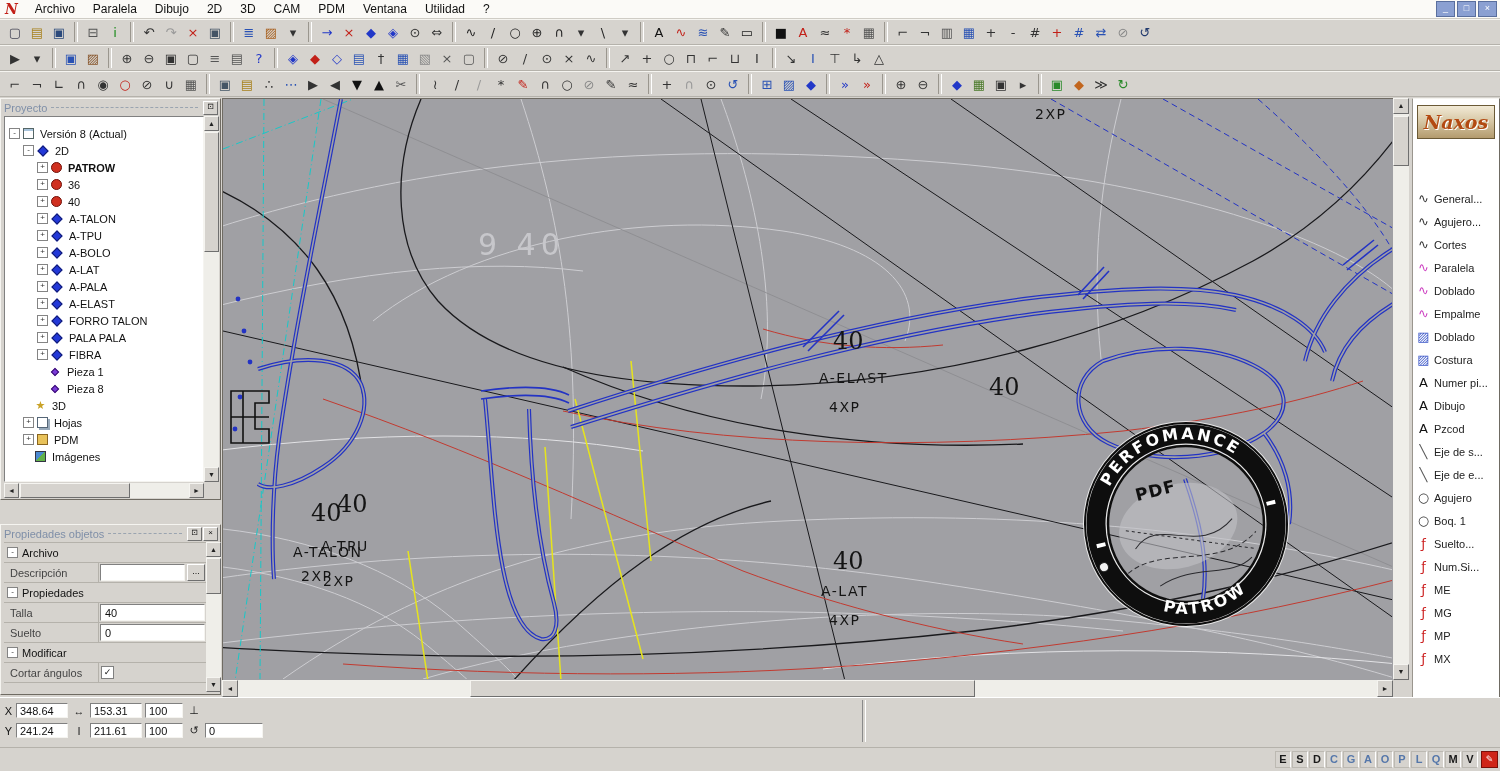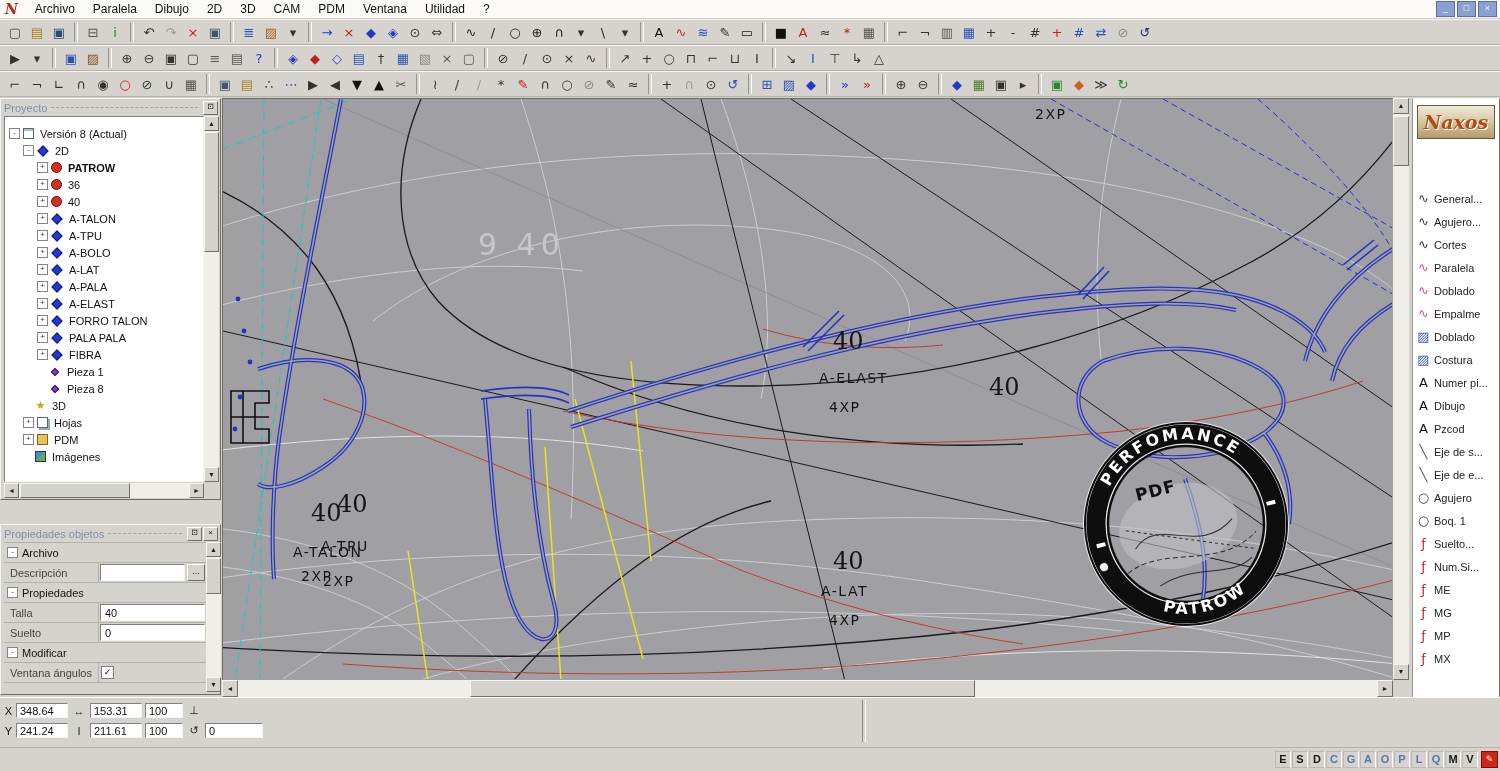--- a/index.html
+++ b/index.html
@@ -467,21 +467,21 @@
       </div>
       <div class="prop-row">
         <div class="prop-lab">Suelto</div>
         <div class="prop-val">0</div>
       </div>
       <div class="prop-section">
         <span class="psq">-</span>
         <span>Modificar</span>
       </div>
       <div class="prop-row">
-        <div class="prop-lab">Ventana ángulos</div>
+        <div class="prop-lab">Cortar ángulos</div>
         <div style="flex: 1 1 0%; display: flex; align-items: center;">
           <div class="cbx">✓</div>
         </div>
       </div>
     </div>
   <div class="sb-track" style="left:205px;top:17px;width:15px;height:150px">
     <div class="sb-btn" style="left:0;top:0;width:15px;height:15px;line-height:13px">▲</div>
     <div class="sb-thumb" style="left:0;top:16px;width:15px;height:36px"></div>
     <div class="sb-btn" style="left:0;bottom:0;width:15px;height:15px;line-height:13px">▼</div>
   </div>

